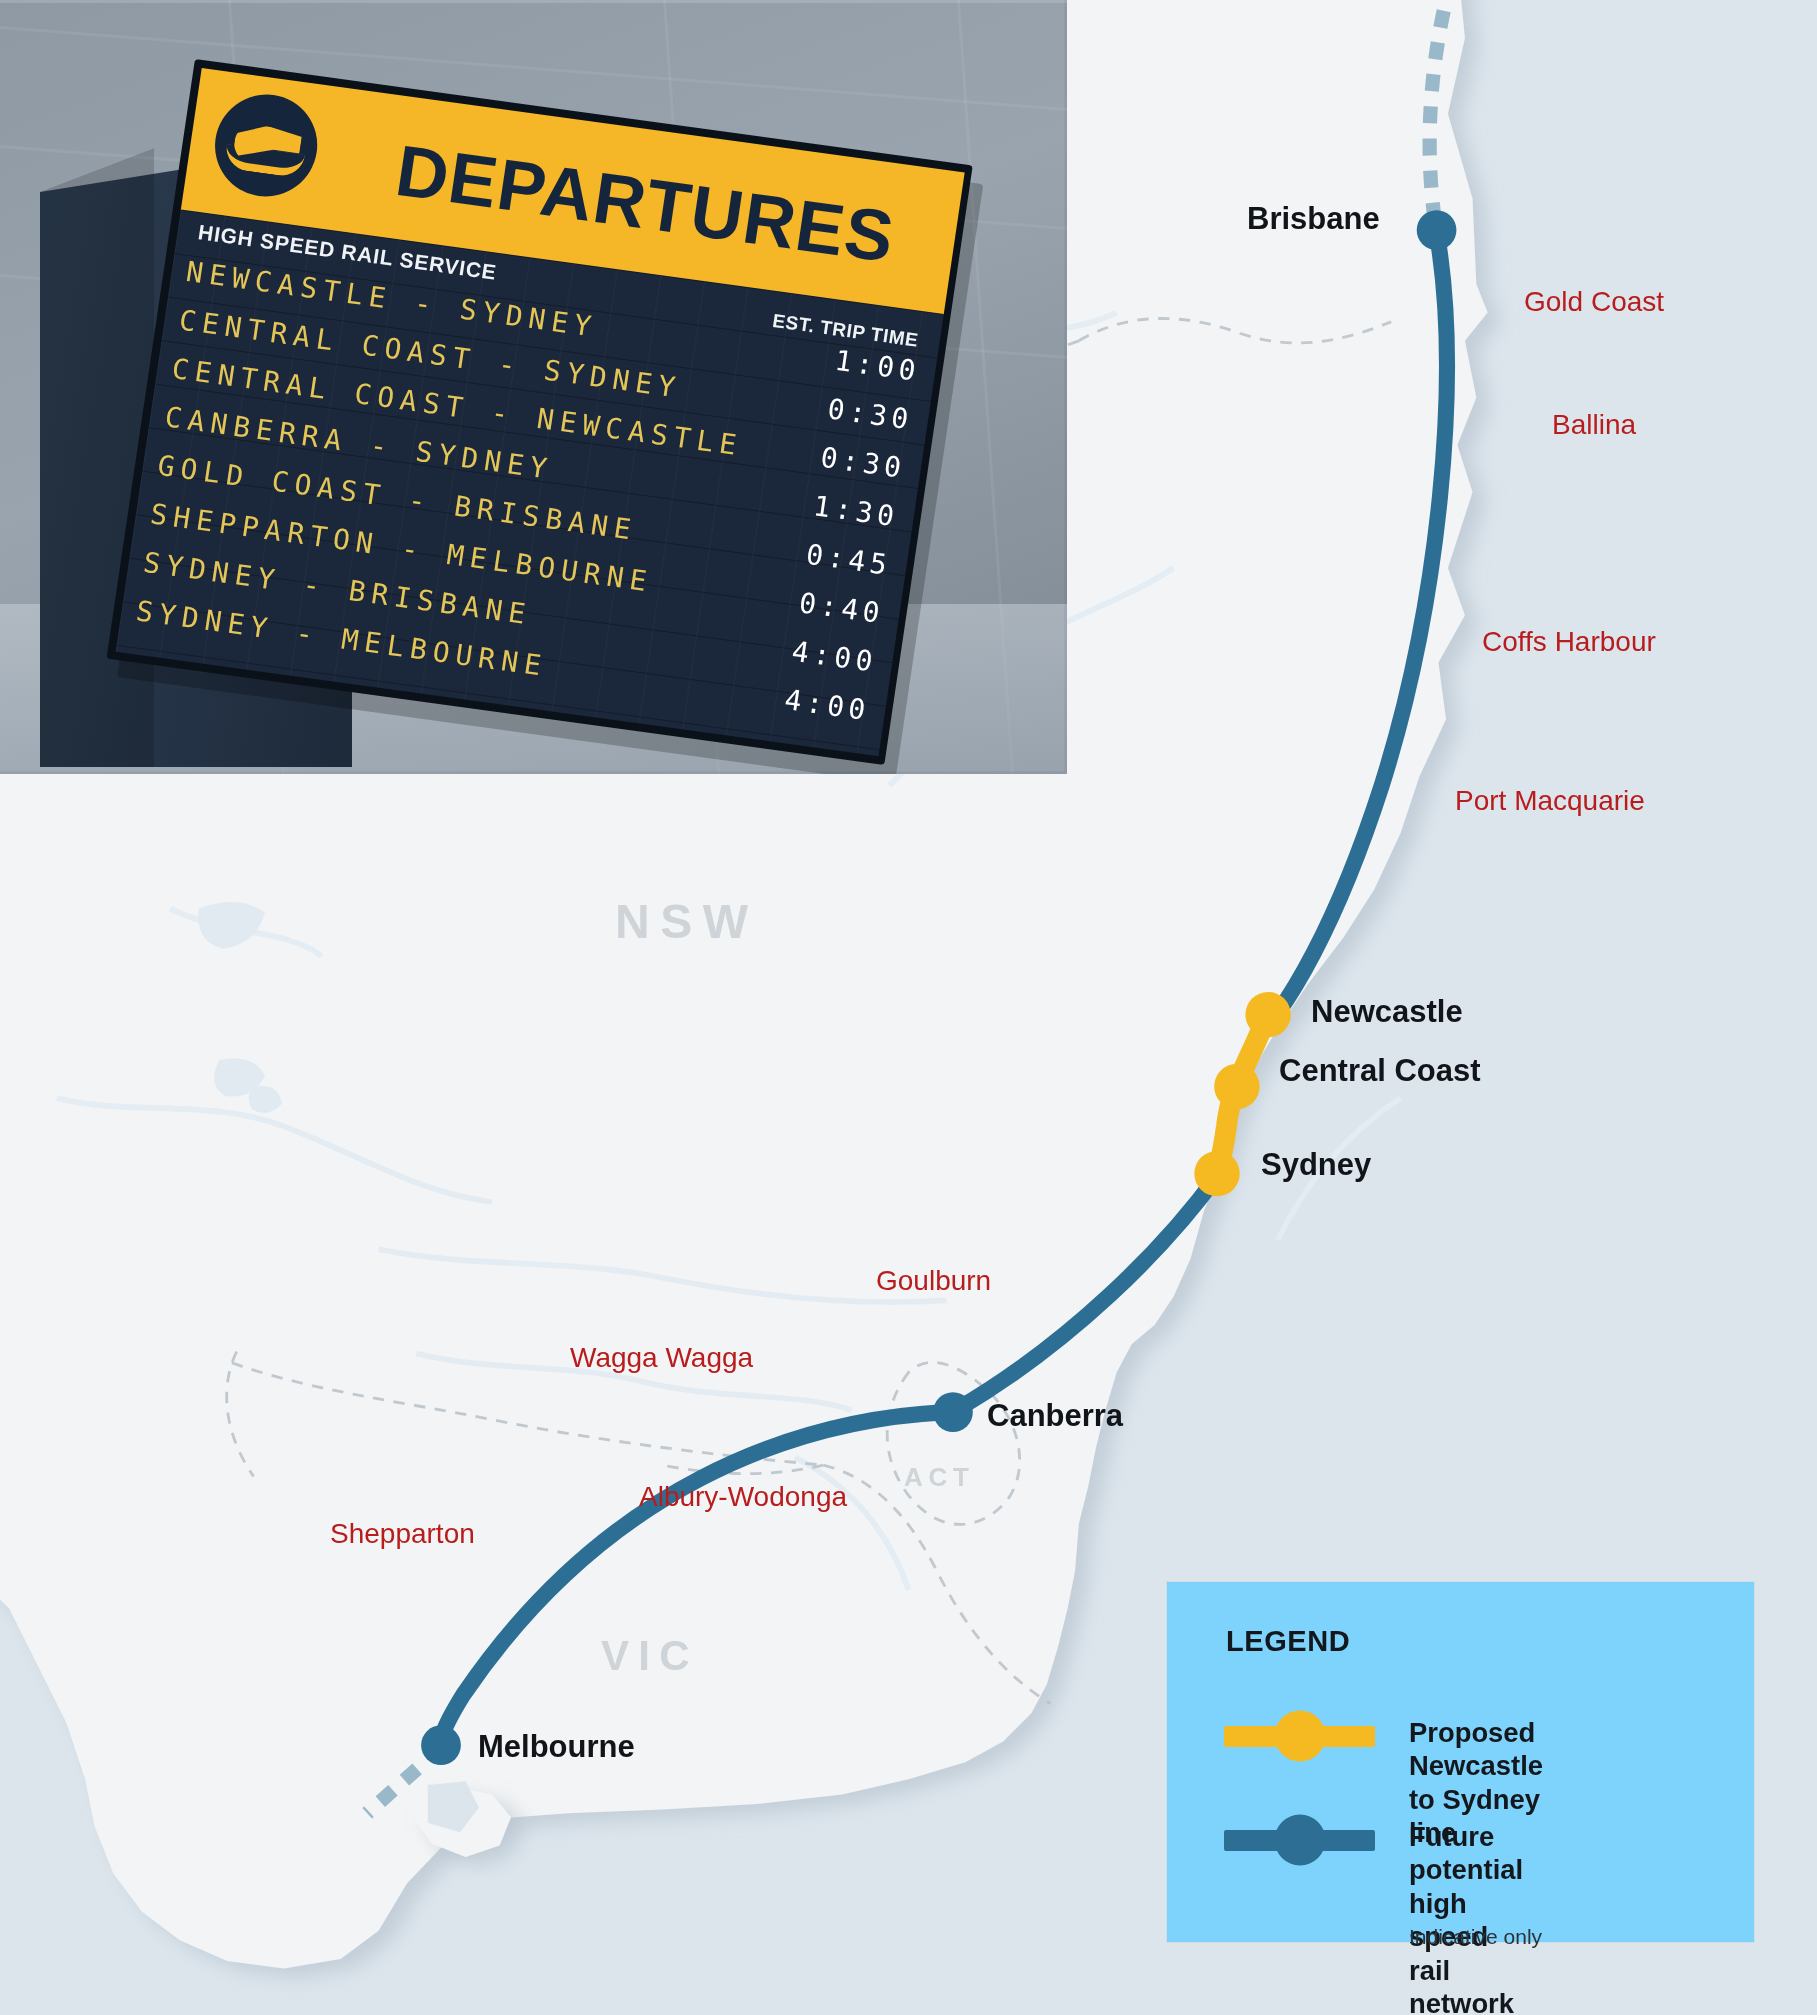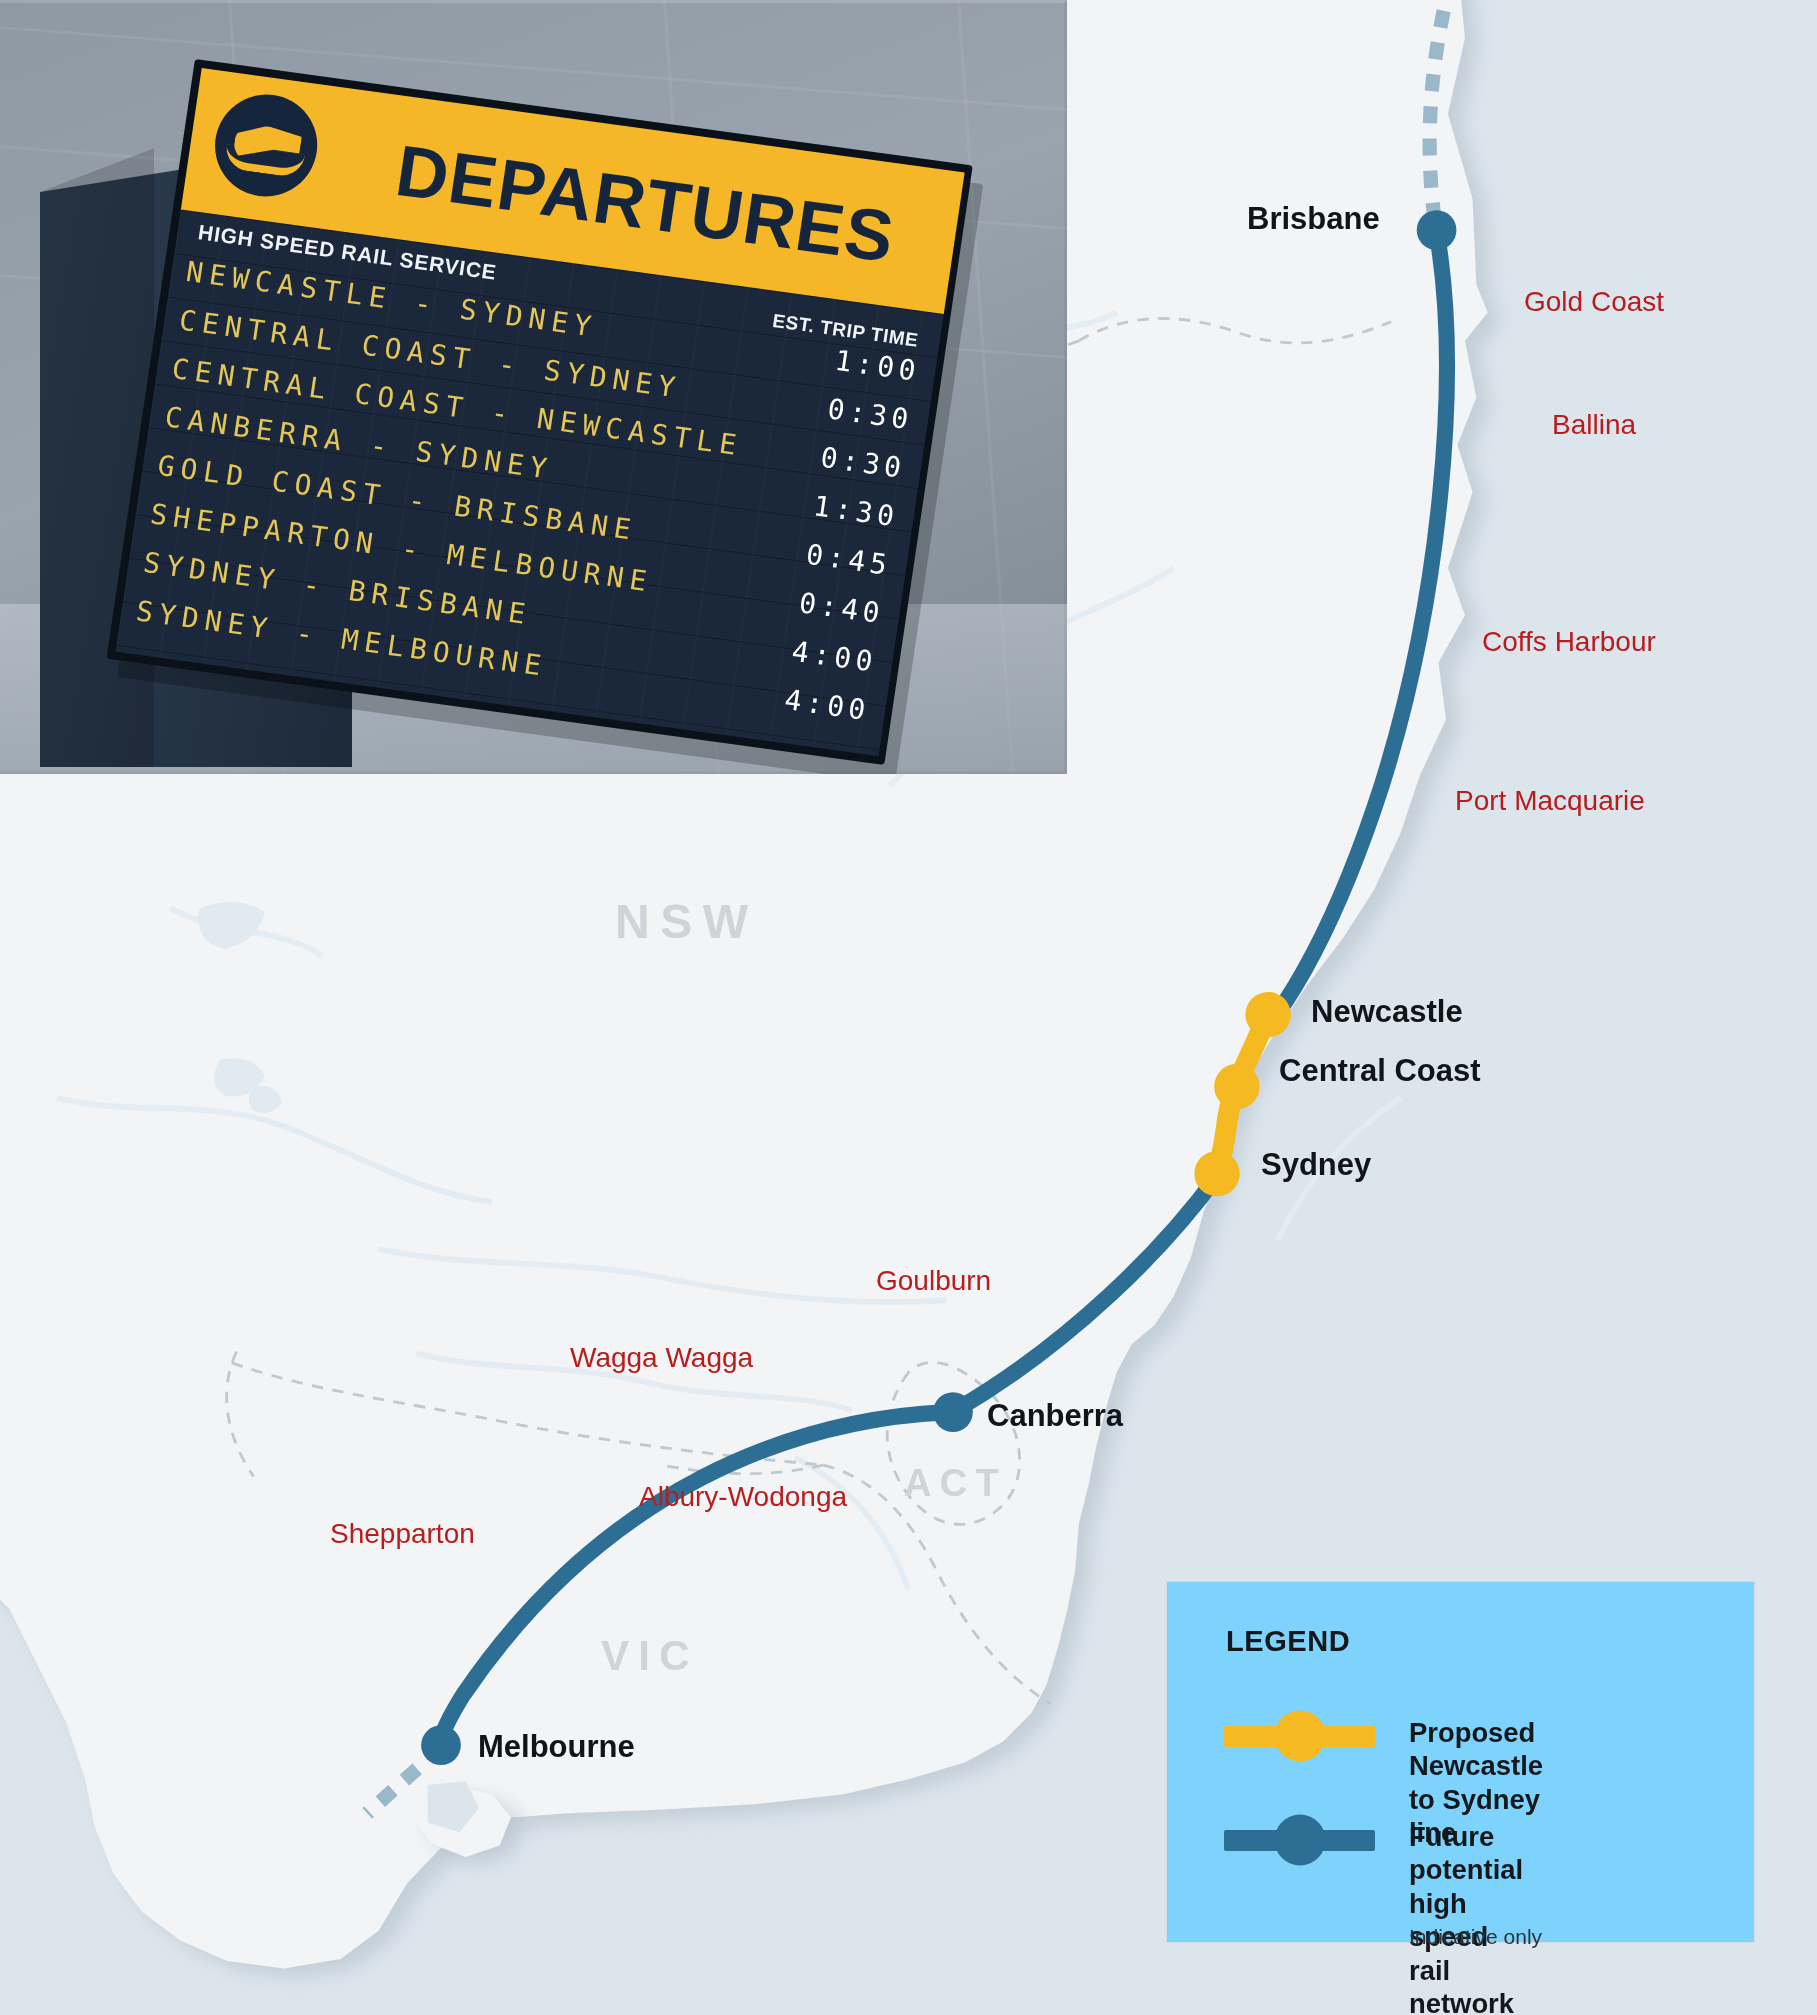--- a/index.html
+++ b/index.html
@@ -17,21 +17,21 @@
 
   
   .state-label {
     position:absolute;
     color:#cfd4d8;
     font-weight:bold;
     letter-spacing:0.22em;
     user-select:none;
   }
   #state-nsw { left:615px; top:894px; font-size:48px; }
-  #state-act { left:904px; top:1462px; font-size:38px; }
+  #state-act { left:904px; top:1462px; font-size:26px; }
   #state-vic { left:601px; top:1632px; font-size:42px; }
 
   
   .city-major {
     position:absolute;
     color:#111418;
     font-weight:bold;
     font-size:31px;
     white-space:nowrap;
     user-select:none;

